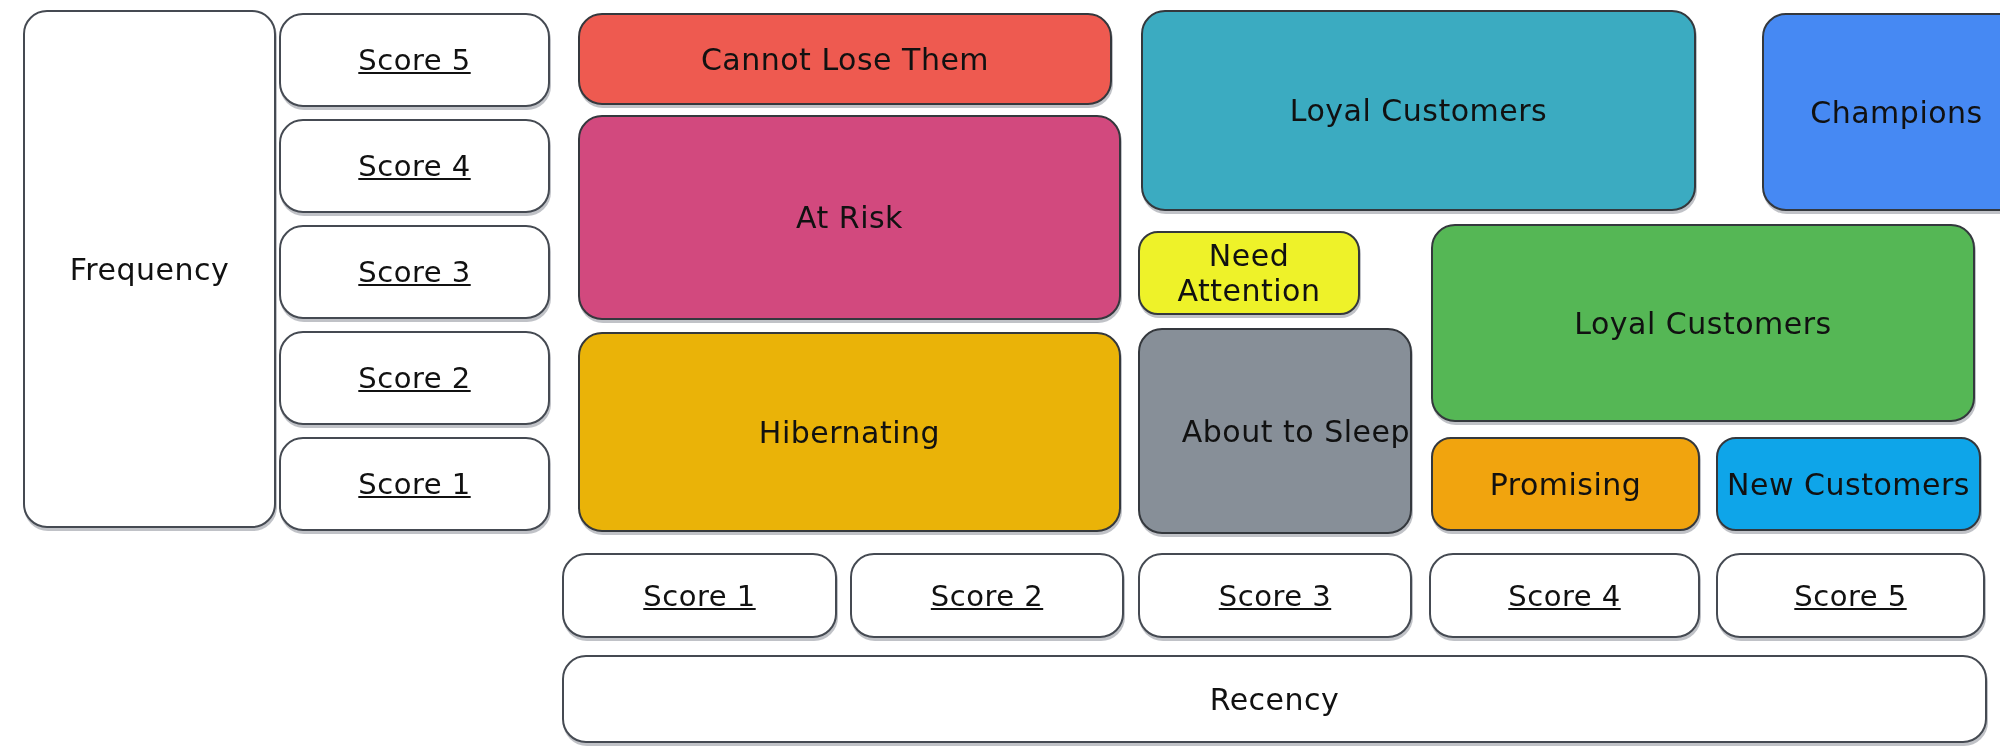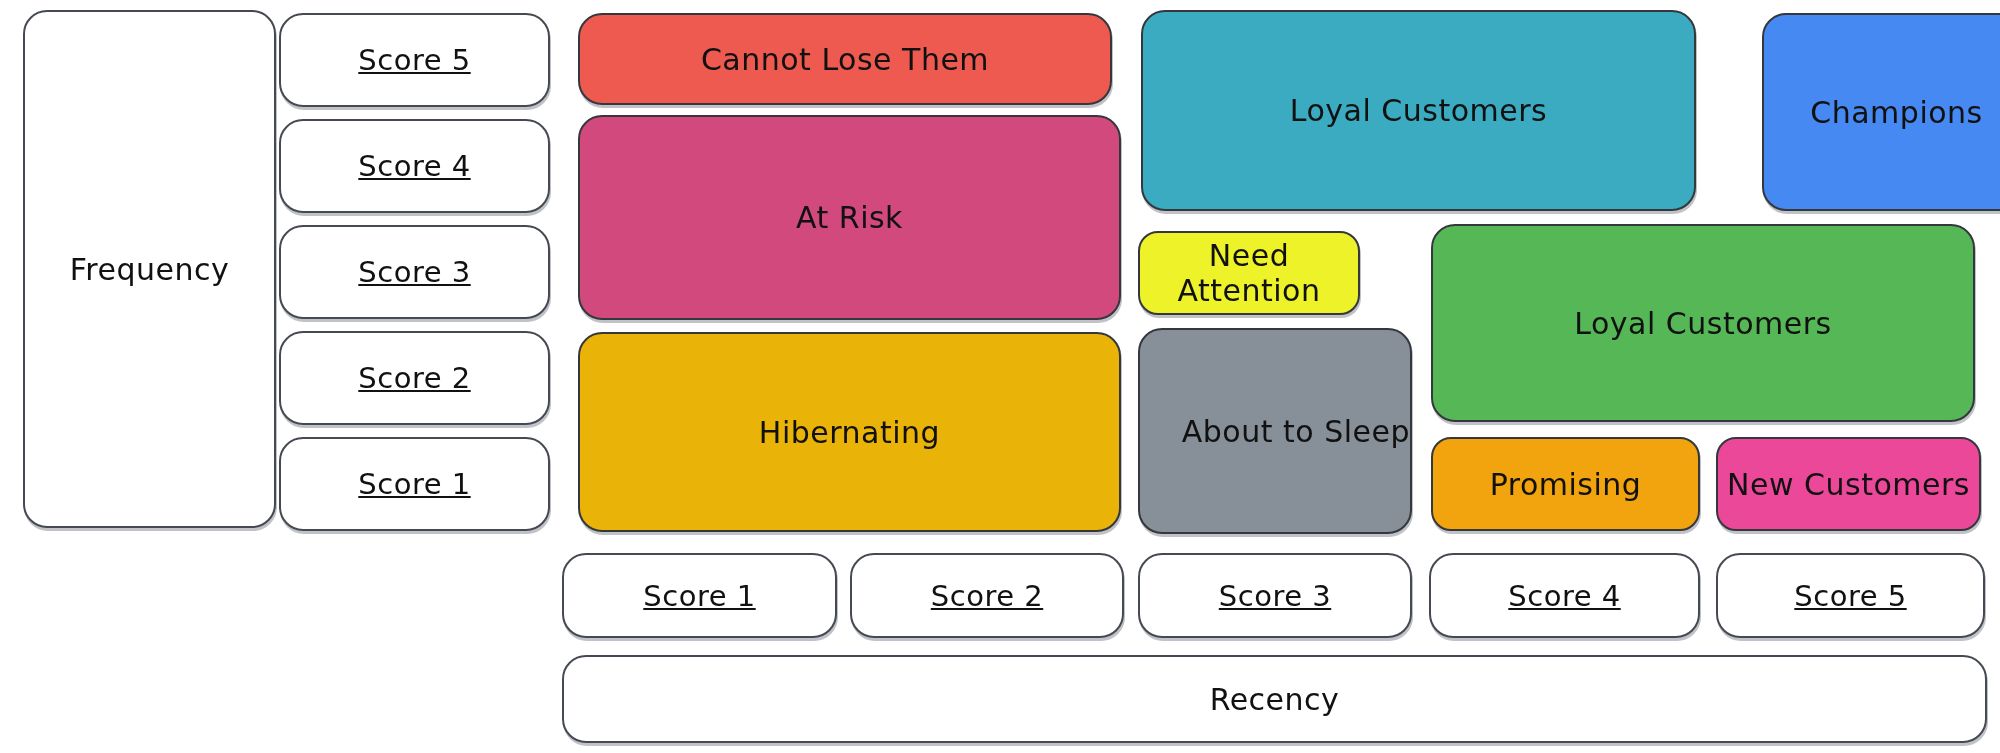--- a/index.html
+++ b/index.html
@@ -104,21 +104,21 @@
   </div>
   <div class="box seg seg-loyal-green" style="background-color: rgb(85, 183, 85);">
     <span>Loyal Customers</span>
   </div>
   <div class="box seg seg-about-sleep" style="background-color: rgb(135, 143, 152);">
     <span>About to Sleep</span>
   </div>
   <div class="box seg small seg-promising" style="background-color: rgb(241, 164, 14);">
     <span>Promising</span>
   </div>
-  <div class="box seg small seg-new-customers" style="background-color: #ec4899;">
+  <div class="box seg small seg-new-customers" style="background-color: #0ea5e9;">
     <span>New Customers</span>
   </div>
 
   <div class="box white score rscore-1">
     <span>Score 1</span>
   </div>
   <div class="box white score rscore-2">
     <span>Score 2</span>
   </div>
   <div class="box white score rscore-3">

